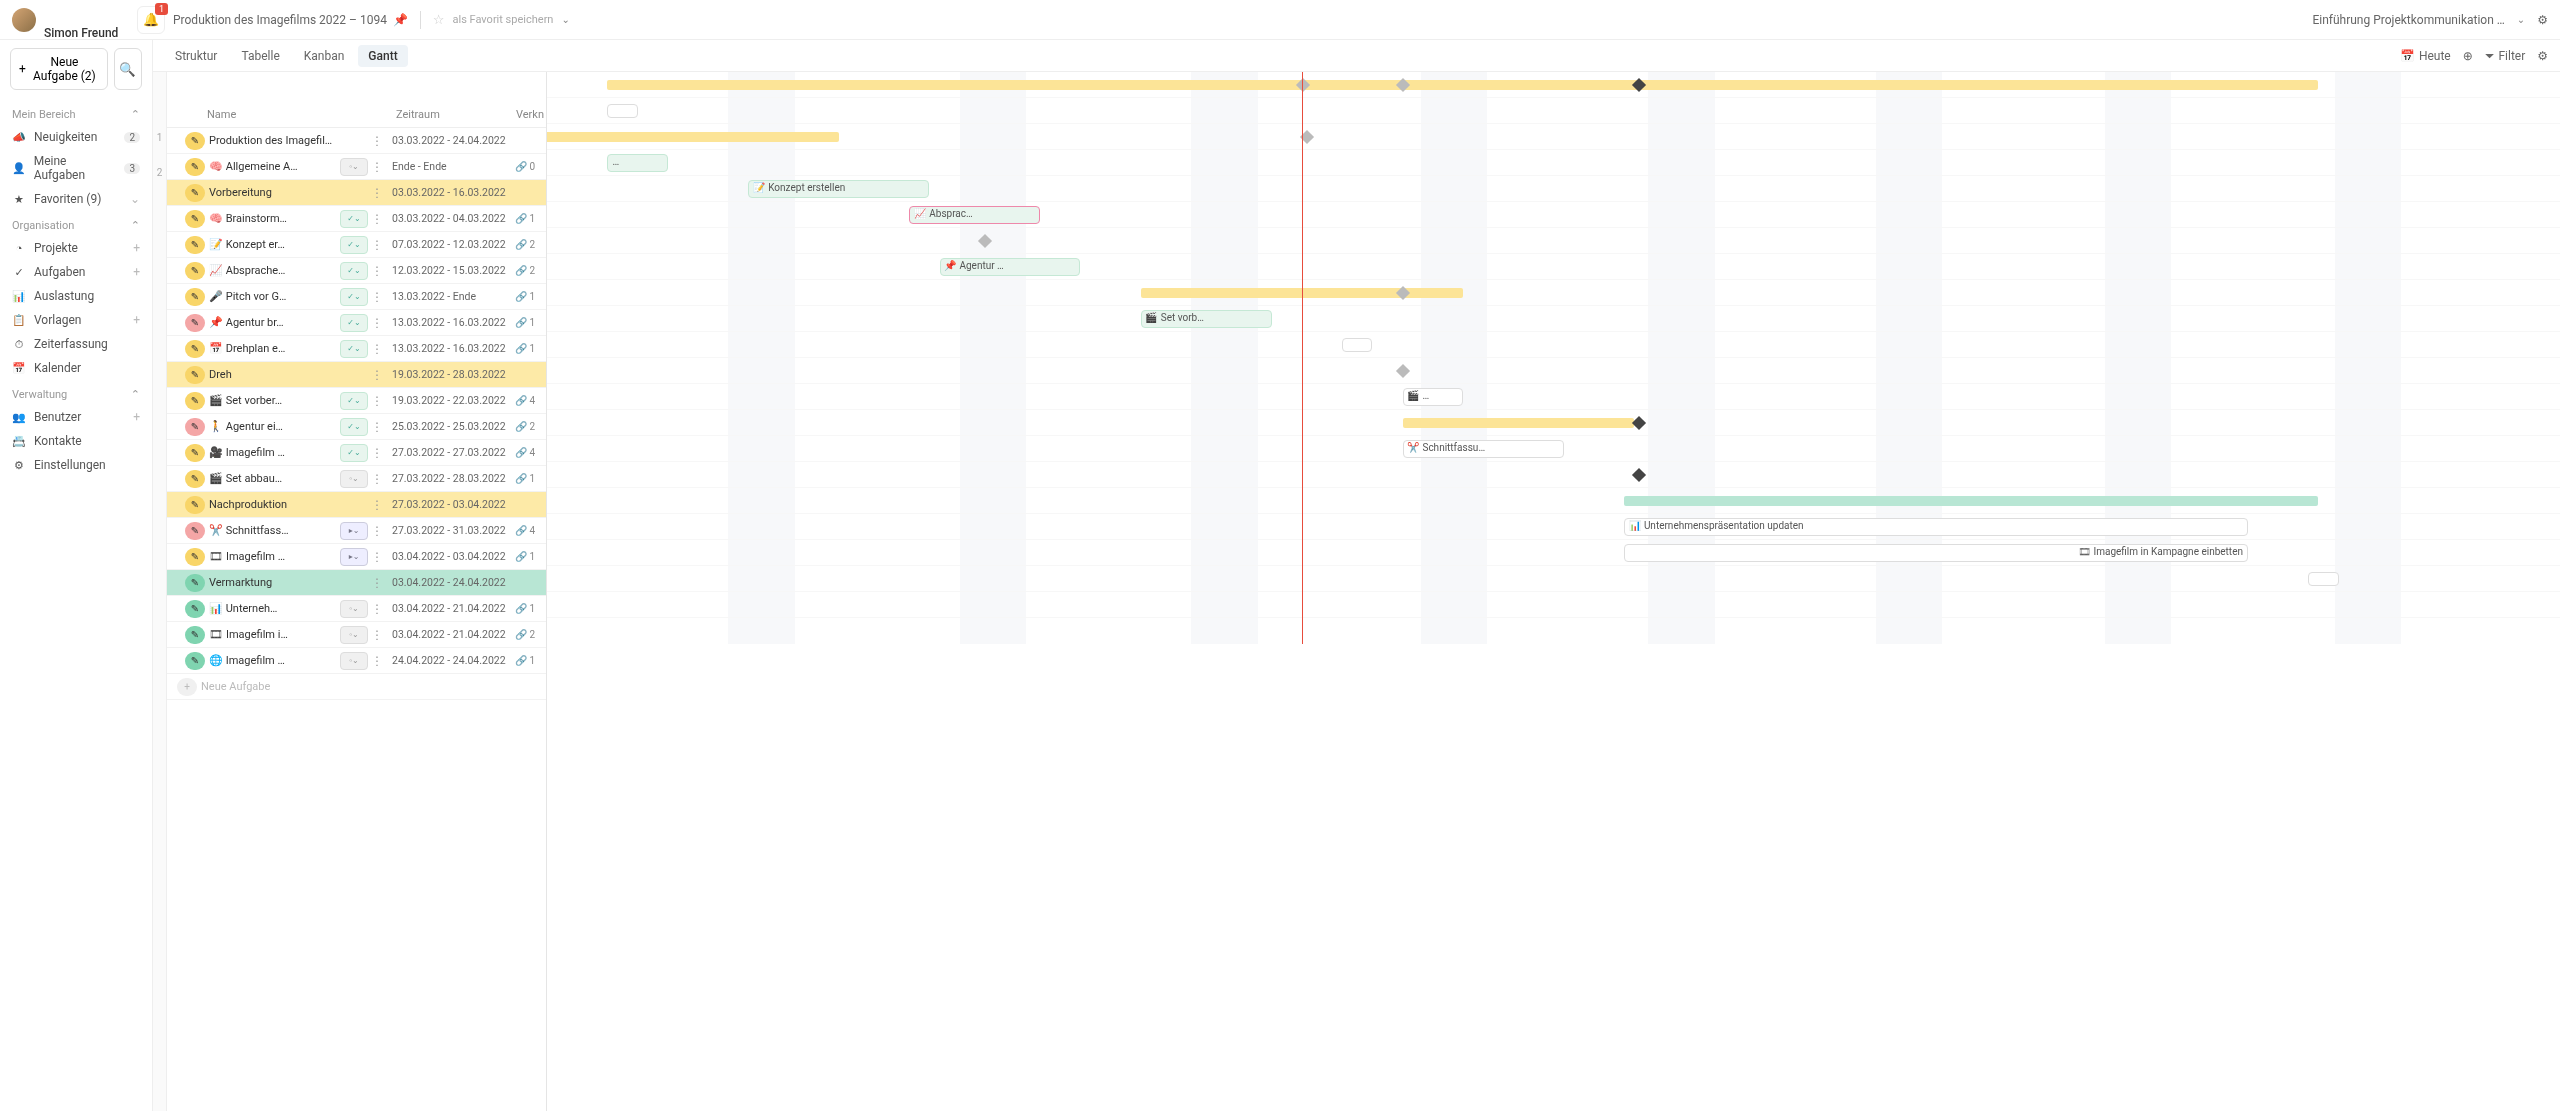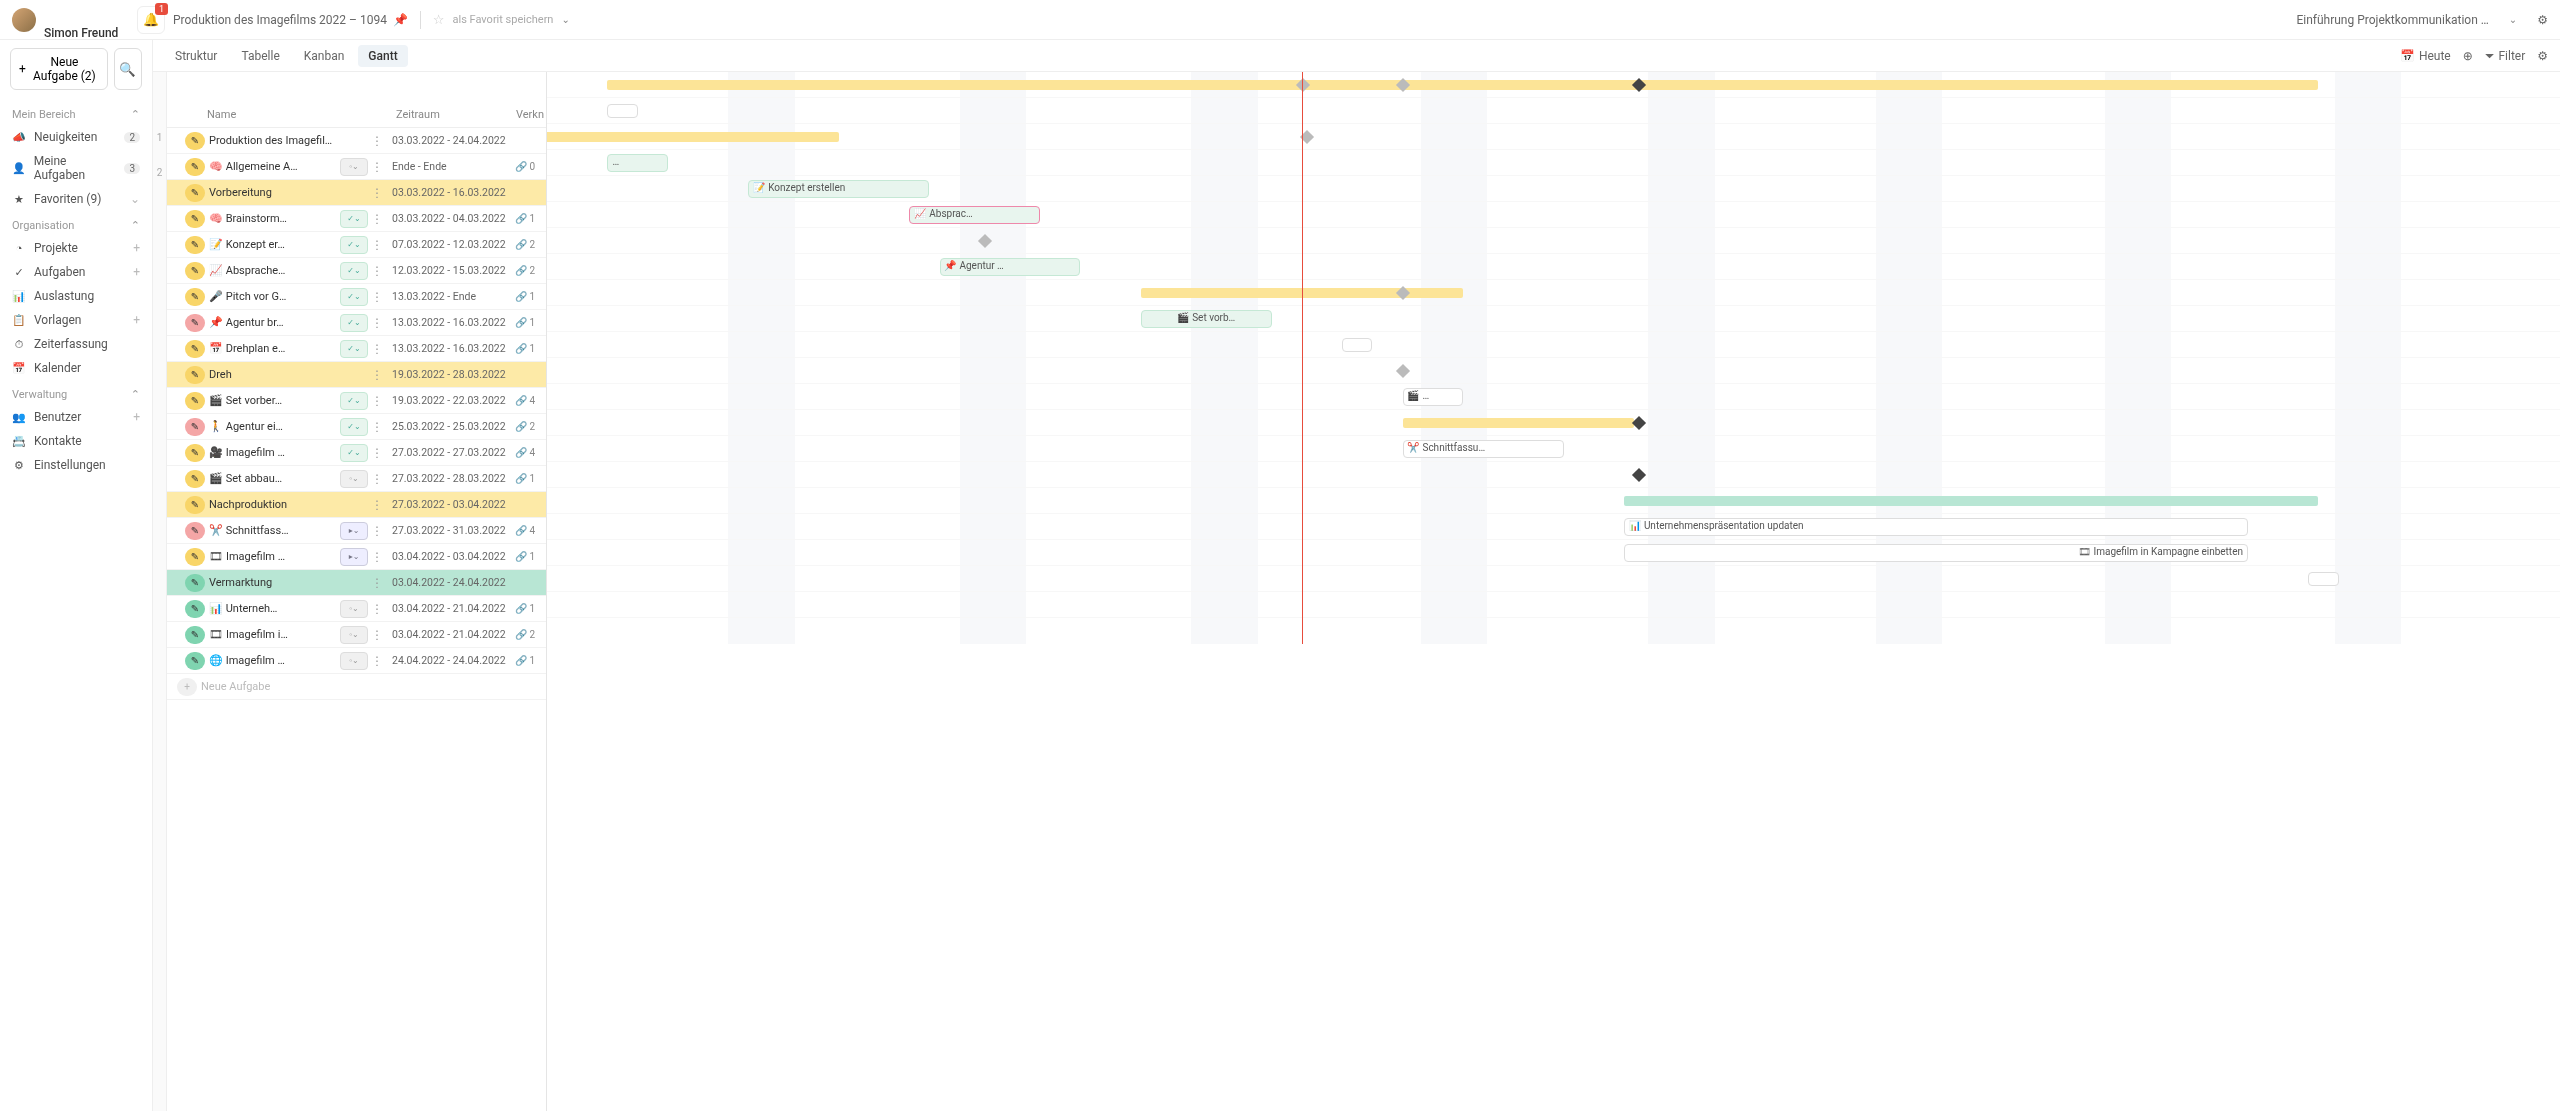--- a/index.html
+++ b/index.html
@@ -5,21 +5,21 @@
 * { margin:0; padding:0; box-sizing:border-box; font-family:-apple-system,BlinkMacSystemFont,"Segoe UI",Roboto,sans-serif; }
 body { font-size:13px; color:#333; background:#fff; overflow:hidden; }
 .app { display:flex; flex-direction:column; height:100vh; }
 
 
 .topbar { display:flex; align-items:center; height:40px; padding:0 12px; border-bottom:1px solid #eee; gap:8px; }
 .topbar .breadcrumb { display:flex; align-items:center; gap:6px; font-size:12px; color:#666; }
 .topbar .star { color:#ccc; cursor:pointer; }
 .topbar .fav-save { color:#aaa; font-size:11px; }
 .topbar .divider { width:1px; height:18px; background:#ddd; margin:0 4px; }
-.topbar .right { margin-left:auto; display:flex; align-items:center; gap:20px; font-size:12px; color:#666; }
+.topbar .right { margin-left:auto; display:flex; align-items:center; gap:12px; font-size:12px; color:#666; }
 .topbar .chevron { font-size:10px; color:#888; cursor:pointer; }
 
 
 .body { display:flex; flex:1; overflow:hidden; }
 
 
 .sidebar { width:153px; border-right:1px solid #eee; display:flex; flex-direction:column; padding:8px 0; background:#fff; }
 .user { display:flex; align-items:center; gap:8px; padding:4px 12px 8px; }
 .avatar { width:24px; height:24px; border-radius:50%; background:linear-gradient(135deg,#d4a574,#8b6f47); }
 .user-info { display:flex; flex-direction:column; line-height:1.2; }
@@ -593,21 +593,21 @@
                   <div class="diamond gray" style="left: 21.5%;"></div>
                 </div>
                 <div class="tl-row">
                   <div class="task-bar" style="left: 19.5%; width: 7%;">📌 Agentur …</div>
                 </div>
                 <div class="tl-row">
                   <div class="bar yellow" style="left: 29.5%; width: 16%;"></div>
                   <div class="diamond gray" style="left: 42.3%;"></div>
                 </div>
                 <div class="tl-row">
-                  <div class="task-bar" style="left: 29.5%; width: 6.5%; text-align: center;">🎬 Set vorb…</div>
+                  <div class="task-bar" style="left: 29.5%; width: 6.5%;">🎬 Set vorb…</div>
                 </div>
                 <div class="tl-row">
                   <div class="task-bar white" style="height: 14px; top: 6px; left: 39.5%; width: 1.5%;"></div>
                 </div>
                 <div class="tl-row">
                   <div class="diamond gray" style="left: 42.3%;"></div>
                 </div>
                 <div class="tl-row">
                   <div class="task-bar white" style="left: 42.5%; width: 3%;">🎬 …</div>
                 </div>

